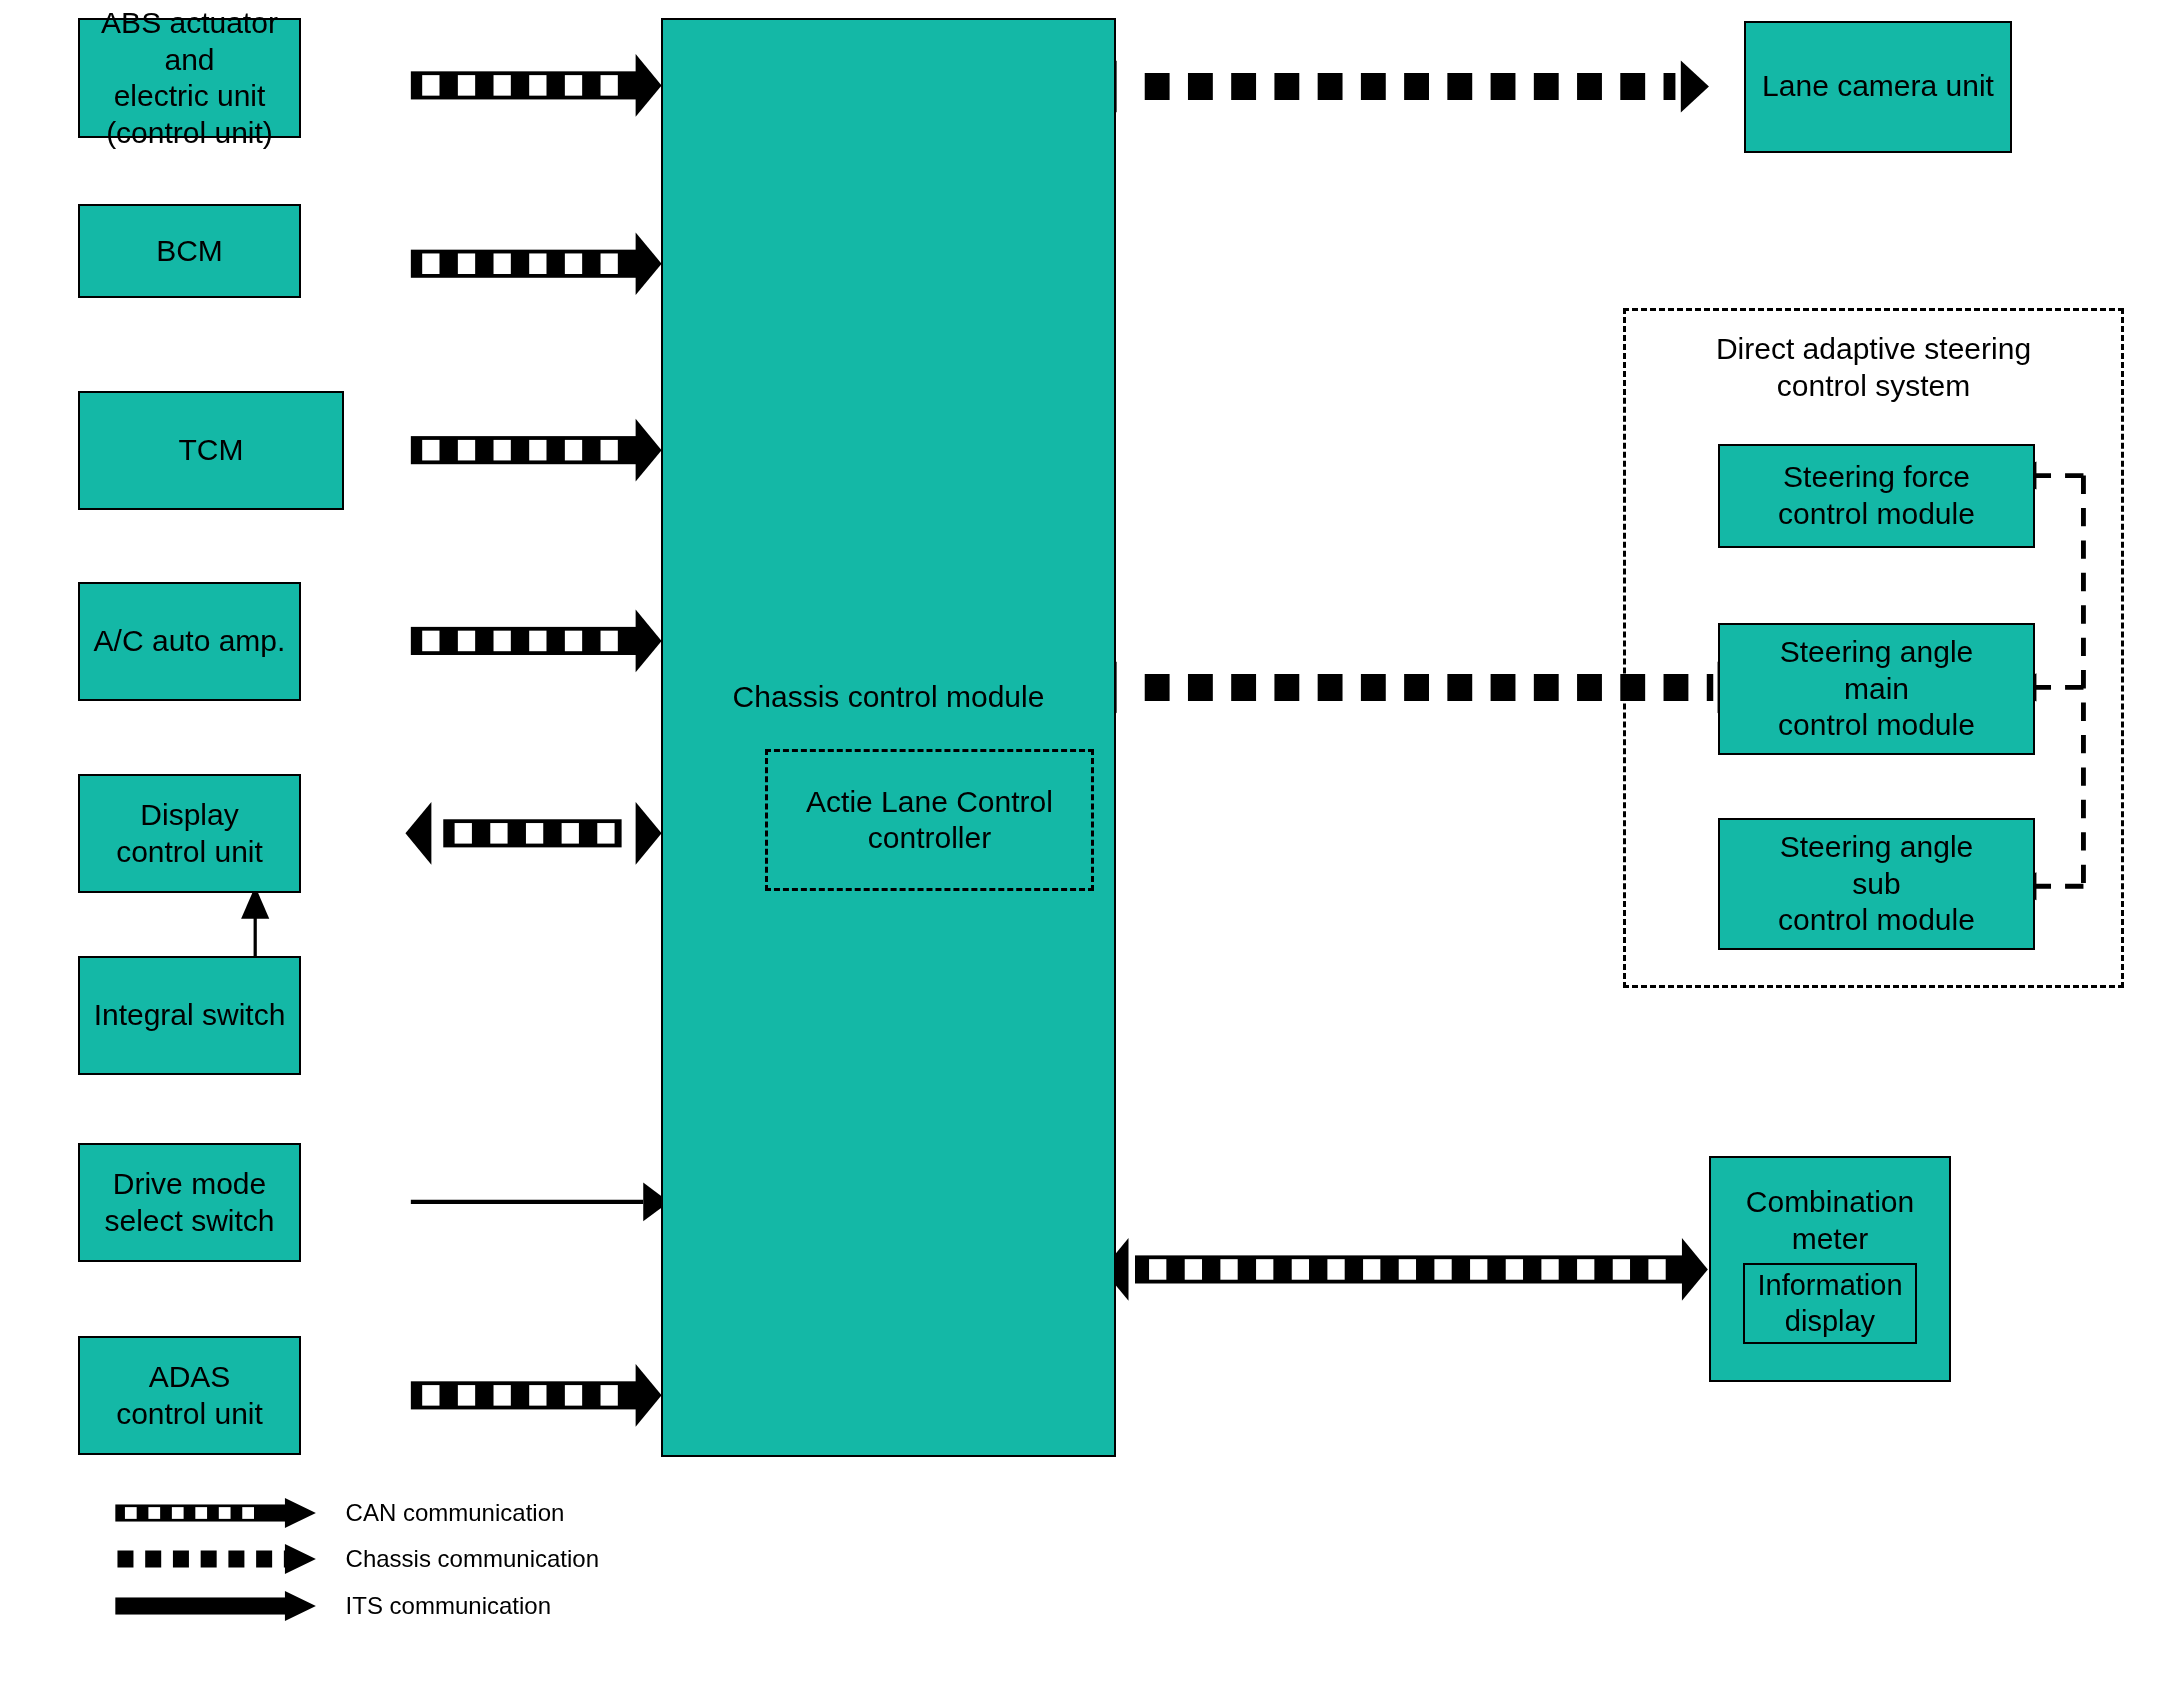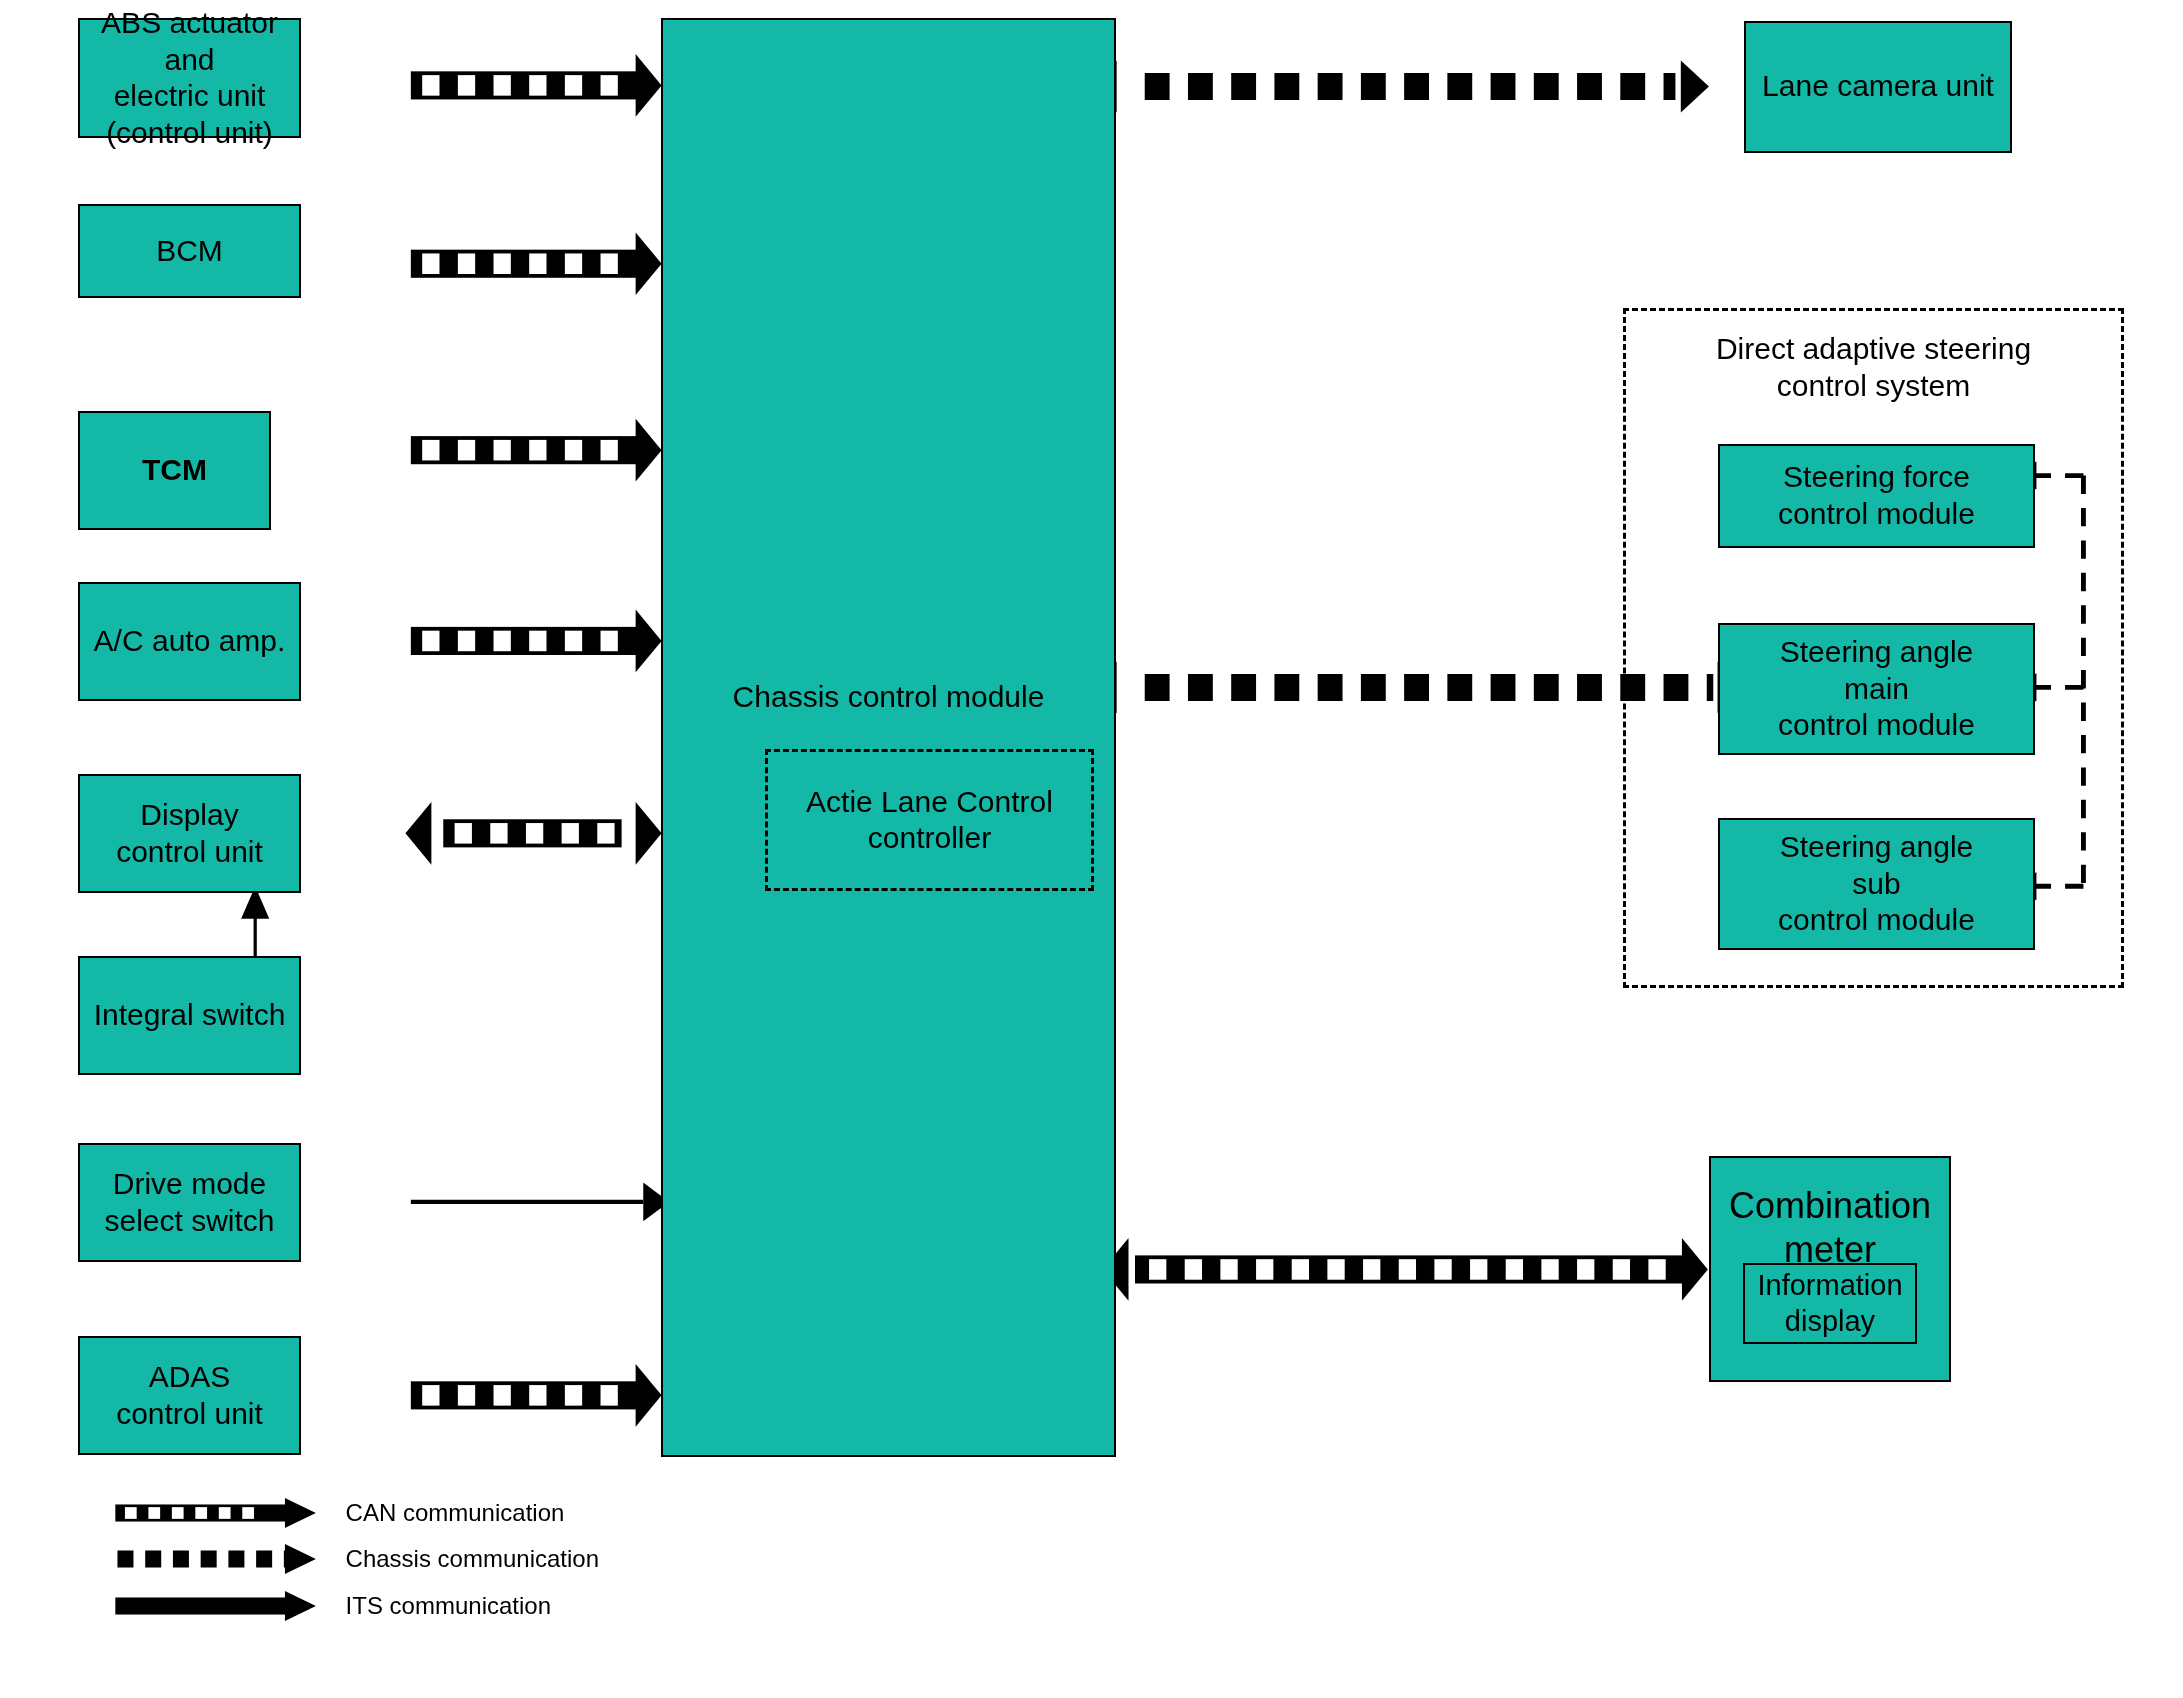--- a/index.html
+++ b/index.html
@@ -158,21 +158,21 @@
   <div class="box" style="left:78px;top:18.4px;width:223px;height:120px;">
     <span style="white-space:pre-line;">ABS actuator and
 electric unit
 (control unit)</span>
   </div>
 
   <div class="box" style="left:78px;top:204px;width:223px;height:94px;">
     <span style="white-space:pre-line;">BCM</span>
   </div>
 
-  <div class="box" style="left:78px;top:411px;width:193px;height:119px;font-weight:bold;">
+  <div class="box" style="left:78px;top:391px;width:266px;height:119px;">
     <span style="white-space:pre-line;">TCM</span>
   </div>
 
   <div class="box" style="left:78px;top:582px;width:223px;height:119px;">
     <span style="white-space:pre-line;">A/C auto amp.</span>
   </div>
 
   <div class="box" style="left:78px;top:774px;width:223px;height:119px;">
     <span style="white-space:pre-line;">Display
 control unit</span>
@@ -223,21 +223,21 @@
   </div>
 
   <div class="box" style="left:1718px;top:818px;width:317px;height:132px;">
     <span style="white-space:pre-line;">Steering angle
 sub
 control module</span>
   </div>
 
   <div class="box" style="left:1709px;top:1156px;width:242px;height:226px;align-items:flex-start;justify-content:center;">
     <div style="position:relative;width:100%;height:100%;">
-      <div style="position:absolute;left:0;right:0;top:26px;text-align:center;font-size:36px;line-height:1.22;white-space:pre-line;">Combination
+      <div style="position:absolute;left:0;right:0;top:26px;text-align:center;font-size:30px;line-height:1.22;white-space:pre-line;">Combination
 meter</div>
       <div class="box" style="left:32px;top:105px;width:174px;height:81px;border-width:2.7px;">
         <span style="white-space:pre-line;font-size:29px;">Information
 display</span>
       </div>
     </div>
   </div>
 
   <div class="legend" style="left:114px;top:1497px;width:757px;height:184px;">
 

